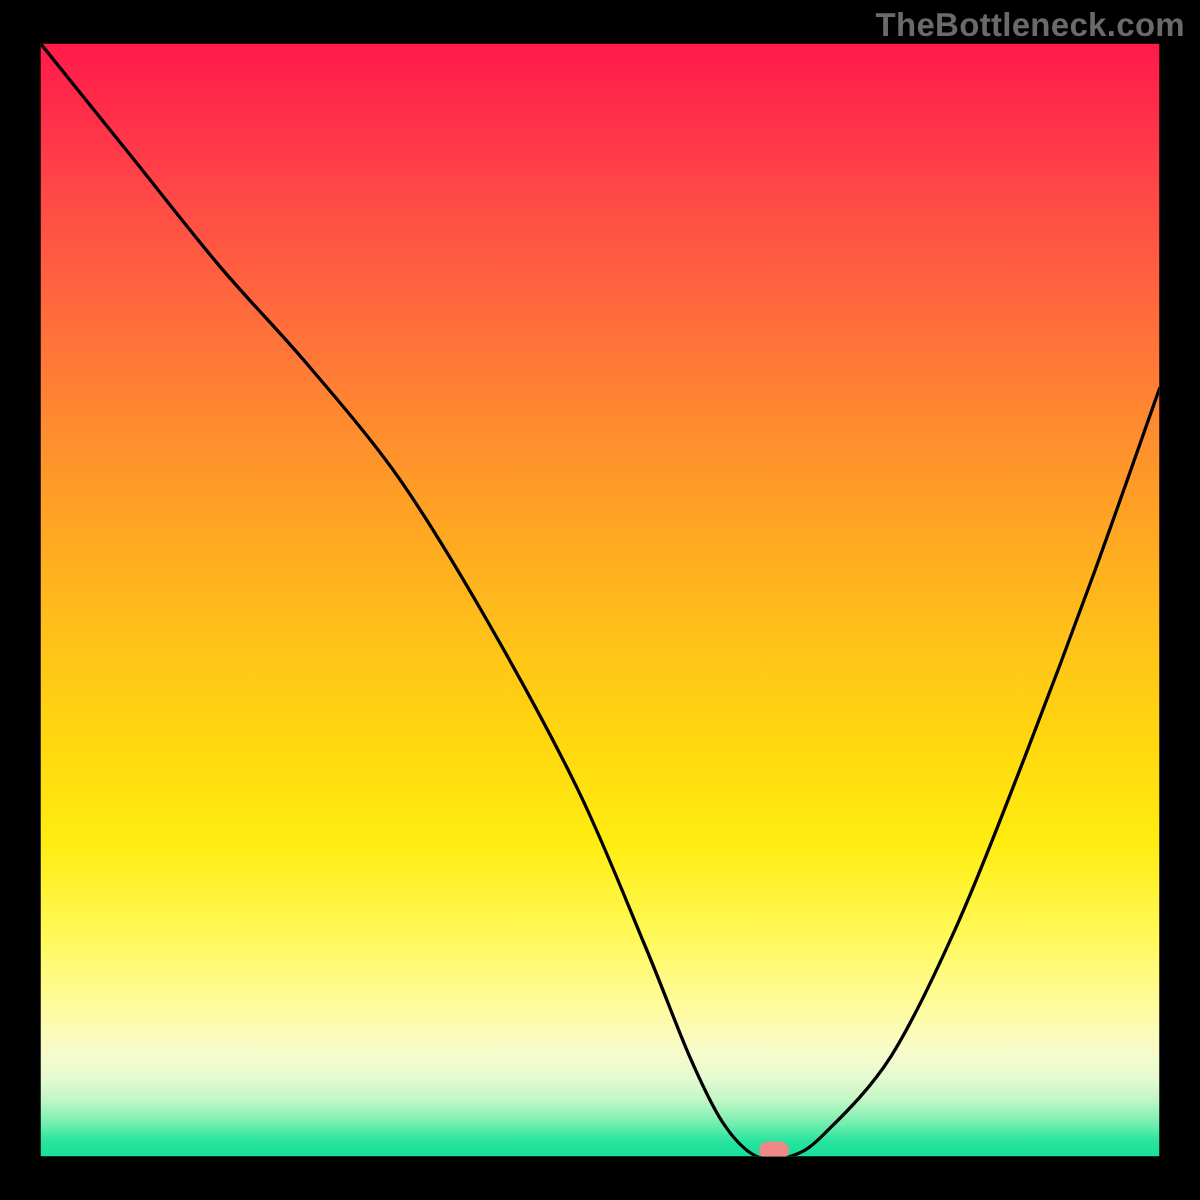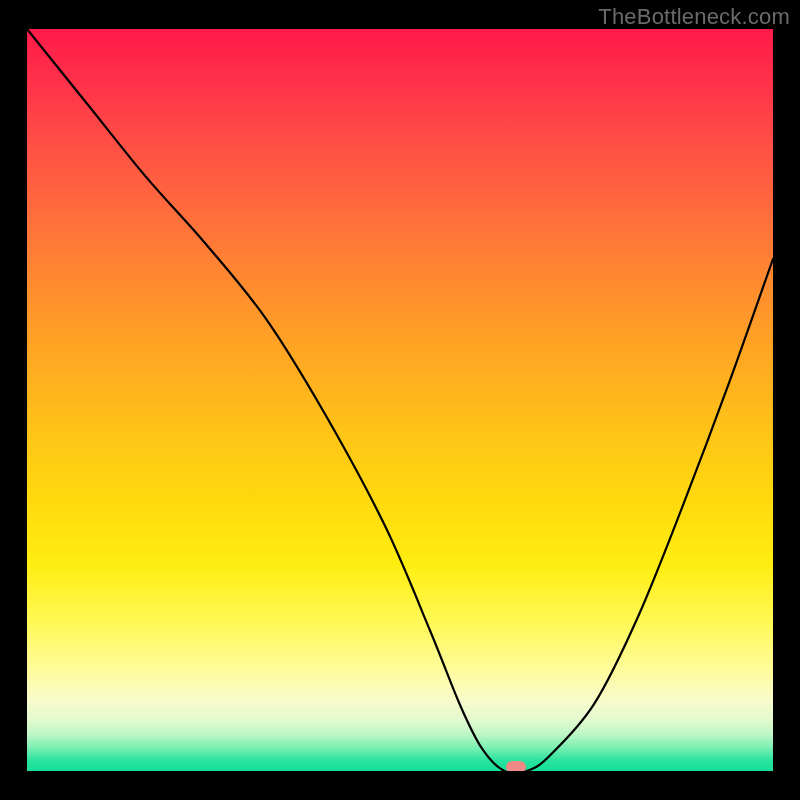--- a/index.html
+++ b/index.html
@@ -16,21 +16,21 @@
     width: 800px;
     height: 800px;
     background: #000;
   }
   .watermark {
     position: absolute;
     top: 4px;
     right: 10px;
     color: #6a6a6a;
     font-size: 22px;
-    font-weight: 400;
+    font-weight: 700;
     letter-spacing: 0.2px;
     z-index: 5;
     text-align: center;
   }
   .plot-area {
     position: absolute;
     left: 27px;
     top: 29px;
     width: 746px;
     height: 742px;

